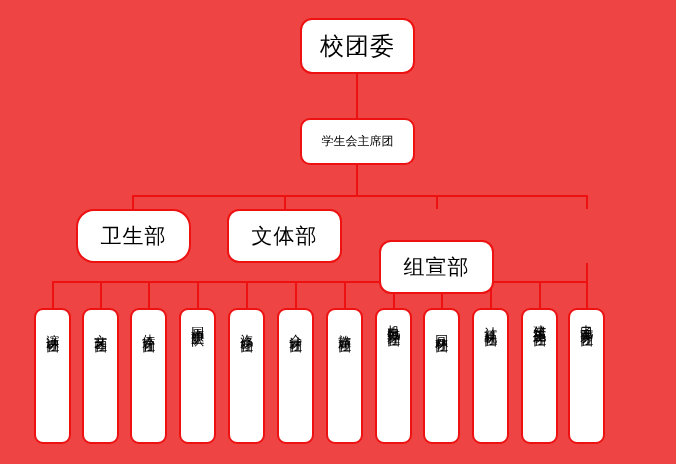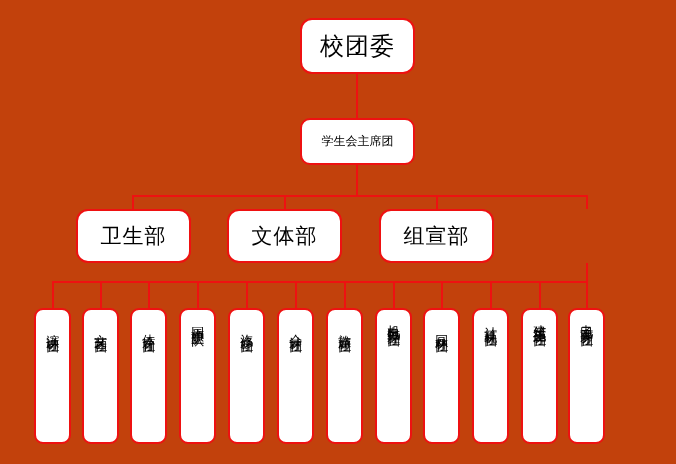--- a/index.html
+++ b/index.html
@@ -10,21 +10,21 @@
     width: 676px;
     height: 464px;
     background: #cee5c8;
     font-family: "Liberation Sans", "DejaVu Sans", sans-serif;
     overflow: hidden;
   }
   #chart-root {
     position: relative;
     width: 676px;
     height: 464px;
-    background: #c2410c;
+    background: #ef4444;
   }
 
   
   .line {
     position: absolute;
     background: #ee1111;
   }
   .line.v { width: 2px; }
   .line.h { height: 2px; }
 
@@ -126,27 +126,27 @@
   <div class="line v" style="left:586px; top:281px; height:27px;"></div>
 
   <div class="node node-root">
     <span>校团委</span>
   </div>
 
   <div class="node node-second">
     <span>学生会主席团</span>
   </div>
 
-  <div class="node node-dept" style="left:76px;">
+  <div class="node node-dept" style="left:76px;border-radius:18px;">
     <span>卫生部</span>
   </div>
   <div class="node node-dept" style="left:227px;">
     <span>文体部</span>
   </div>
-  <div class="node node-dept" style="left:379px;">
+  <div class="node node-dept" style="left:379px;margin-top:31px;">
     <span>组宣部</span>
   </div>
 
   <div class="node node-club" style="left:34px;">
     <span class="club-label">演讲社团</span>
   </div>
   <div class="node node-club" style="left:82px;">
     <span class="club-label">文艺社团</span>
   </div>
   <div class="node node-club" style="left:130px;">

